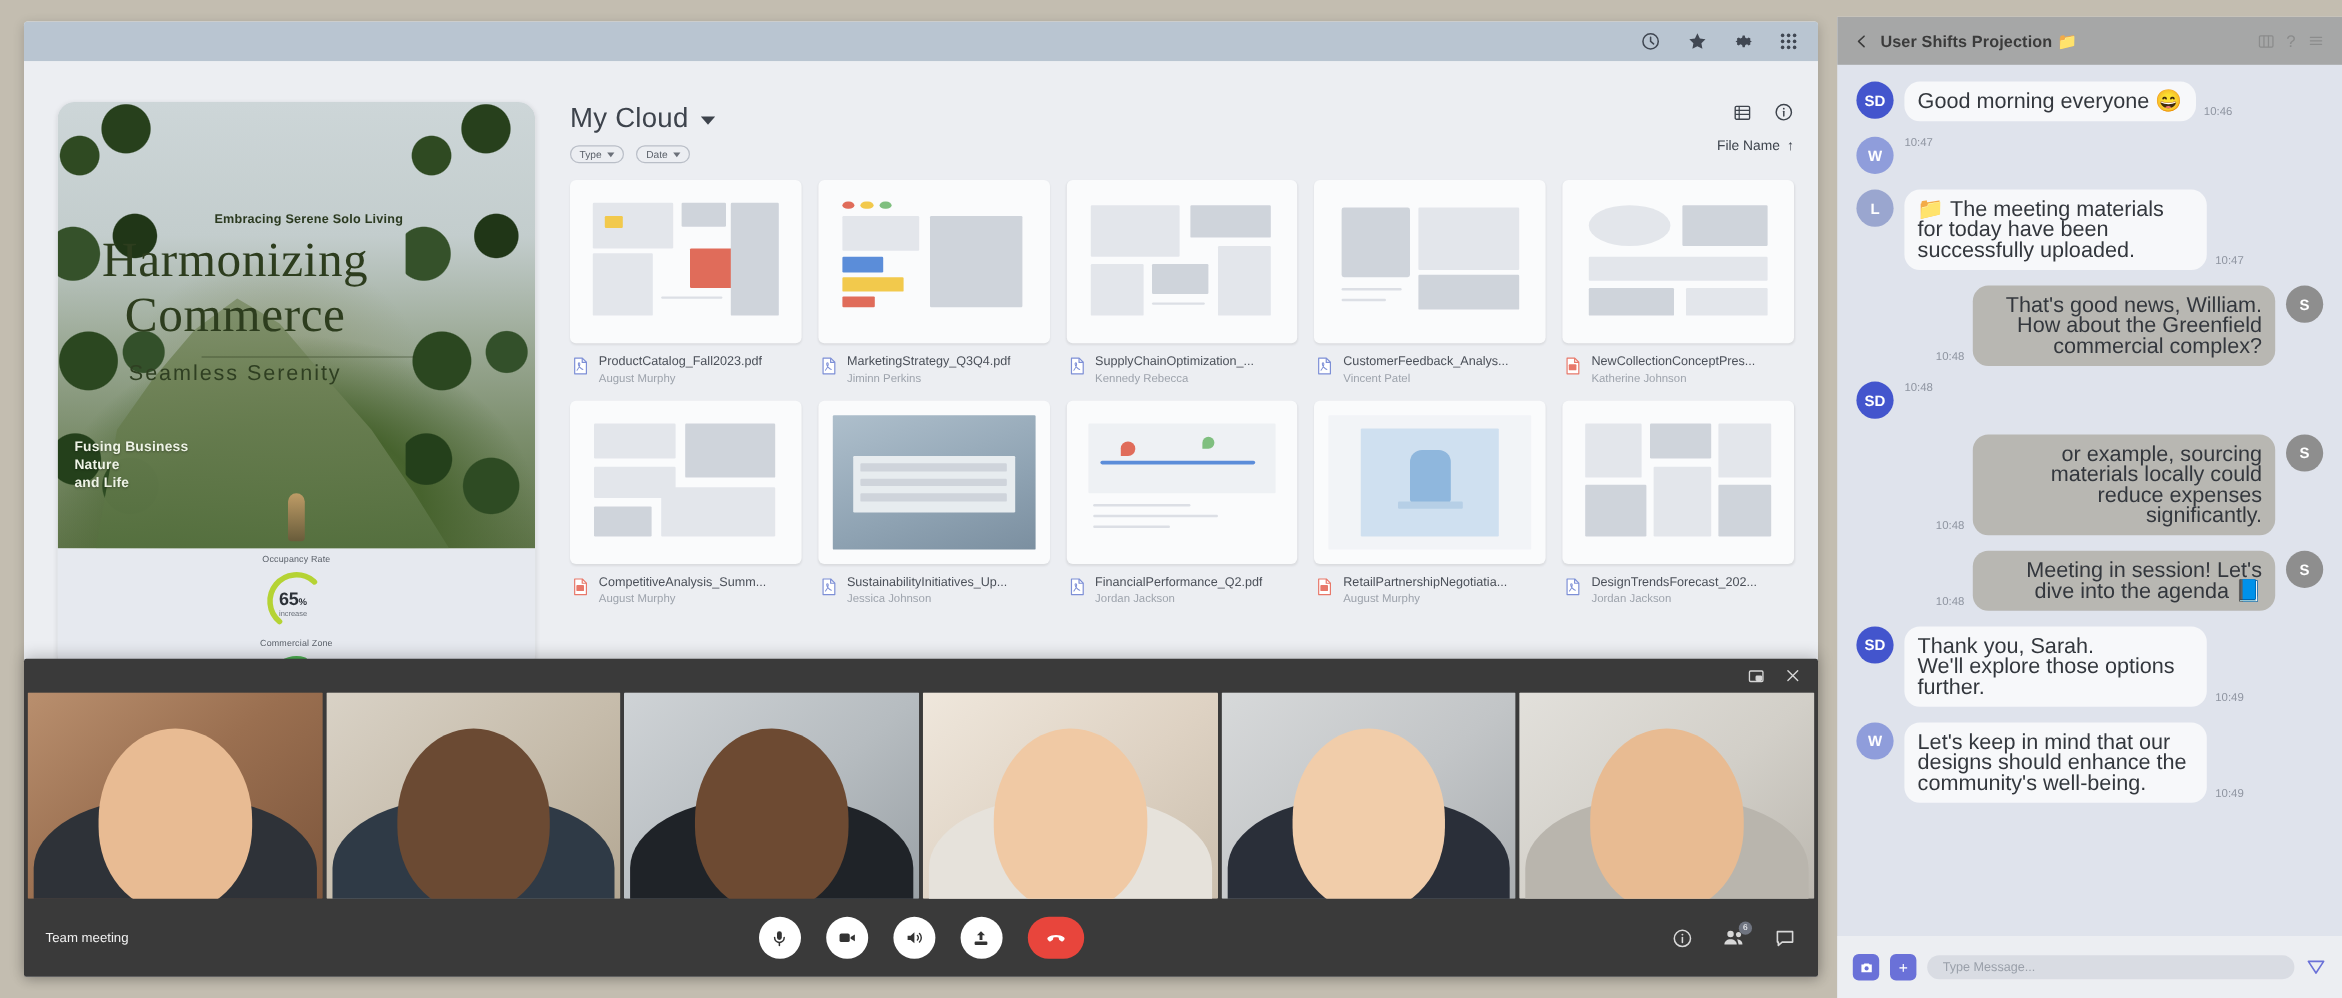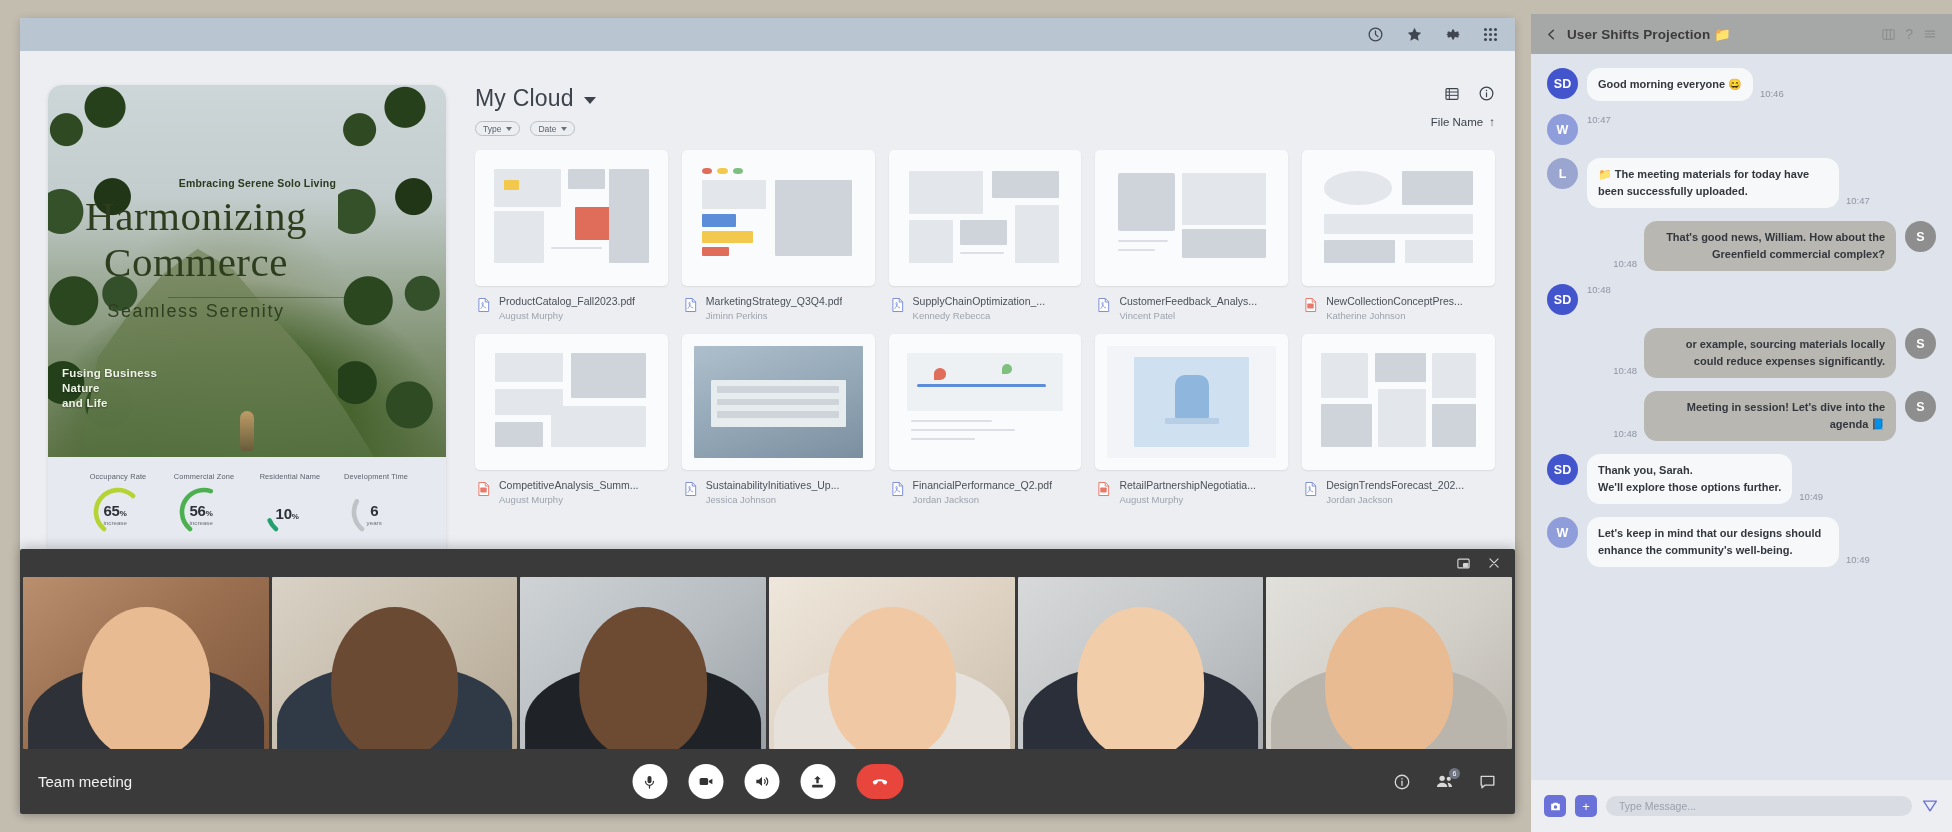--- a/index.html
+++ b/index.html
@@ -90,21 +90,21 @@
   }
   
   #cover .ct-legend {
     position:absolute; left:0; right:0; bottom:2px; display:flex; gap:12px; justify-content:flex-start;
     padding-left:14px; font-size:5.5px; color:#e9efe1; opacity:.75;
   }
 
   
   #stats {
     height:102px; background:#e6e9ef; display:flex; align-items:center;
-    justify-content:center; padding: 4px 10px 6px;
+    justify-content:space-between; padding: 4px 10px 6px; flex-direction: column;
   }
   .stat { width:86px; position:relative; text-align:center; }
   .stat .lbl { font-size:7.4px; color:#5a6069; letter-spacing:.15px; margin-bottom:3px; }
   .stat .ring-wrap { position:relative; height:58px; }
   .stat svg { position:absolute; left:50%; top:0; transform:translateX(-50%); }
   .stat .val {
     position:absolute; left:50%; top:50%; transform:translate(-62%,-46%);
     text-align:center; white-space:nowrap;
   }
   .stat .val .n { font-size:15px; font-weight:700; color:#2c3138; letter-spacing:-.3px; }
@@ -165,21 +165,21 @@
   .tile .bg { position:absolute; inset:0; }
   .tile .head {
     position:absolute; left:50%; bottom:-6%; width:52%; padding-bottom:62%;
     transform:translateX(-50%); border-radius:50% 50% 46% 46%;
   }
   .tile .body {
     position:absolute; left:50%; bottom:-28%; width:96%; padding-bottom:54%;
     transform:translateX(-50%); border-radius:44% 44% 0 0;
   }
   #vidctl { height:65px; display:flex; align-items:center; position:relative; padding:0 18px; }
-  #meet-title { font-size:15px; color:#f2f2f2; }
+  #meet-title { font-size:11px; color:#f2f2f2; }
   #ctl-center { position:absolute; left:50%; transform:translateX(-50%); display:flex; gap:21px; }
   .cbtn { width:35px; height:35px; border-radius:50%; background:#fff; display:flex;
           align-items:center; justify-content:center; cursor:pointer; }
   .cbtn.end { width:47px; border-radius:18px; background:#e8453c; }
   #ctl-right { position:absolute; right:18px; display:flex; gap:24px; align-items:center; }
   #ctl-right .ri { color:#d8d8d8; cursor:pointer; position:relative; display:flex; }
   #ctl-right .badge {
     position:absolute; top:-4px; right:-6px; background:#6f7480; color:#fff; font-size:7px;
     min-width:11px; height:11px; border-radius:6px; display:flex; align-items:center; justify-content:center;
     padding:0 2px;
@@ -200,23 +200,22 @@
   #msgs { flex:1; padding:14px 16px 6px; overflow:hidden; }
   .row { display:flex; align-items:flex-start; gap:9px; margin-bottom:13px; }
   .row.out { justify-content:flex-end; }
   .av {
     flex:0 0 auto; width:31px; height:31px; border-radius:50%; color:#fff;
     display:flex; align-items:center; justify-content:center; font-size:12.5px; font-weight:700;
   }
   .av.sd { background:#4355cd; } .av.w { background:#8f9ddb; }
   .av.l  { background:#9aa6cf; } .av.s { background:#8e8e8e; }
   .bub {
-    max-width:252px; border-radius:13px; padding:8px 11px; font-size:11px; line-height:17px;
+    max-width:252px; border-radius:13px; padding:8px 11px; font-size:18px; line-height:17px;
     color:#33373d;
-    font-weight:bold;
   }
   .bub.in  { background:#f7f8fa; }
   .bub.out { background:#b8b7b2; text-align:right; }
   .time { font-size:9.5px; color:#8f95a1; align-self:flex-end; margin-bottom:2px; white-space:nowrap;text-align:center; }
   .bubwrap { display:flex; align-items:flex-end; gap:7px; }
   #composer {
     height:52px; background:#eceef2; display:flex; align-items:center; gap:9px; padding:0 13px;
   }
   .cic { width:22px; height:22px; border-radius:5px; background:#6a71d8; color:#fff;
          display:flex; align-items:center; justify-content:center; cursor:pointer; font-size:13px; }

